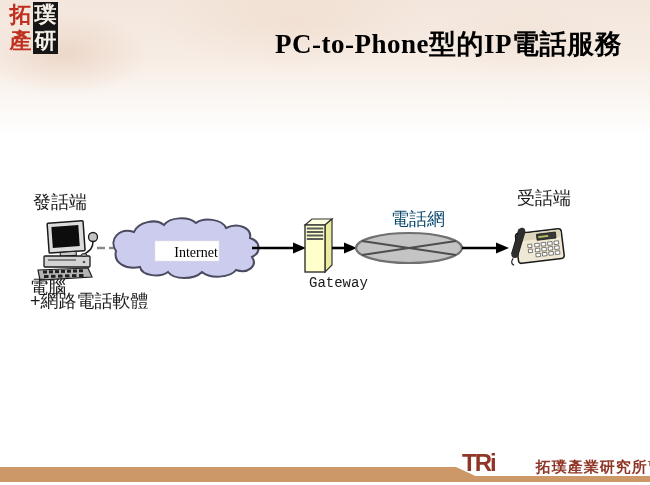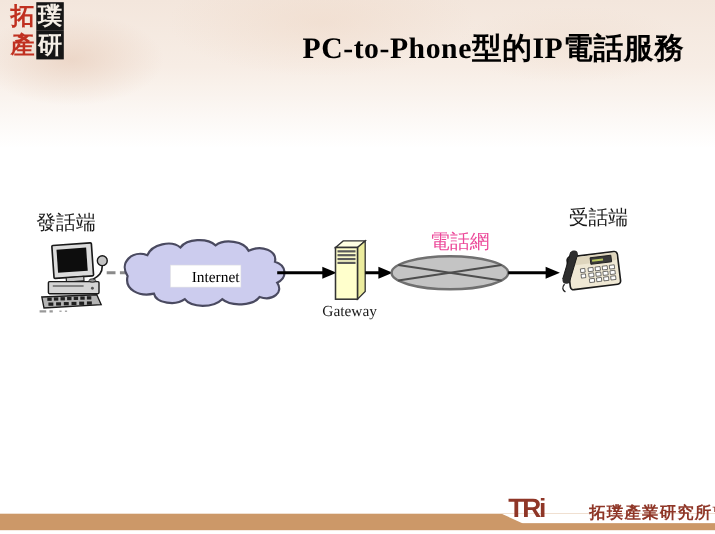--- a/index.html
+++ b/index.html
@@ -25,21 +25,21 @@
   .seal.inv{background:#161616;color:#f5efe6;}
 
   .page-title{
     position:absolute;left:0;top:26px;width:622px;text-align:right;
     font-family:"Liberation Serif",serif;font-weight:700;font-size:27px;color:#000;
     letter-spacing:.5px;white-space:nowrap;
   }
 
   
   .dlabel{position:absolute;color:#1a1a1a;font-size:18px;line-height:13px;white-space:nowrap;}
-  .dlabel.serif{font-family:Liberation Serif, serif;font-size:14px;}
+  .dlabel.serif{font-family:Liberation Mono, monospace;font-size:14px;margin-left:16px;}
   .sub2{margin-top:1px;}
 
   .internet-label{
     position:absolute;left:156px;top:245px;width:80px;text-align:center;
     font-family:"Liberation Serif",serif;font-size:14px;color:#000;line-height:15px;
   }
 
   .source-line{
     position:absolute;left:8px;top:429px;font-size:15px;color:#000;white-space:nowrap;
   }
@@ -181,23 +181,27 @@
       <g>
         <polygon points="511,75 521,52 527,55 517,78" fill="#2e2e2e" stroke="#111" stroke-width="0.8"></polygon>
         <circle cx="524" cy="54" r="3.4" fill="#2e2e2e"></circle>
         <circle cx="514" cy="76.5" r="3.4" fill="#2e2e2e"></circle>
         <path d="M512,80 q-4,4 0,7" fill="none" stroke="#222" stroke-width="1.2"></path>
       </g>
     </g>
   </svg>
 
   <div class="dlabel" style="left:33px;top:196px;">發話端</div>
+  <div class="dlabel" style="left:30px;top:281px;">
+    <div>電腦</div>
+    <div class="sub2">+網路電話軟體</div>
+  </div>
   <div class="internet-label">Internet</div>
   <div class="dlabel serif" style="left:293px;top:277px;">Gateway</div>
-  <div class="dlabel" style="left:391px;top:213px;color:#ec4899;">電話網</div>
+  <div class="dlabel" style="left:391px;top:213px;color:#0c4a6e;">電話網</div>
   <div class="dlabel" style="left:517px;top:192px;">受話端</div>
 
 
   <div class="footer-band"></div>
   <div class="footer-plate"></div>
   <div class="tri-logo">
     <div class="tri-word">TRi</div>
     <div class="tri-names">
       <div class="tri-cn">拓璞產業研究所</div>
       <div class="tri-en">TOPOLOGY RESEARCH INSTITUTE</div>

